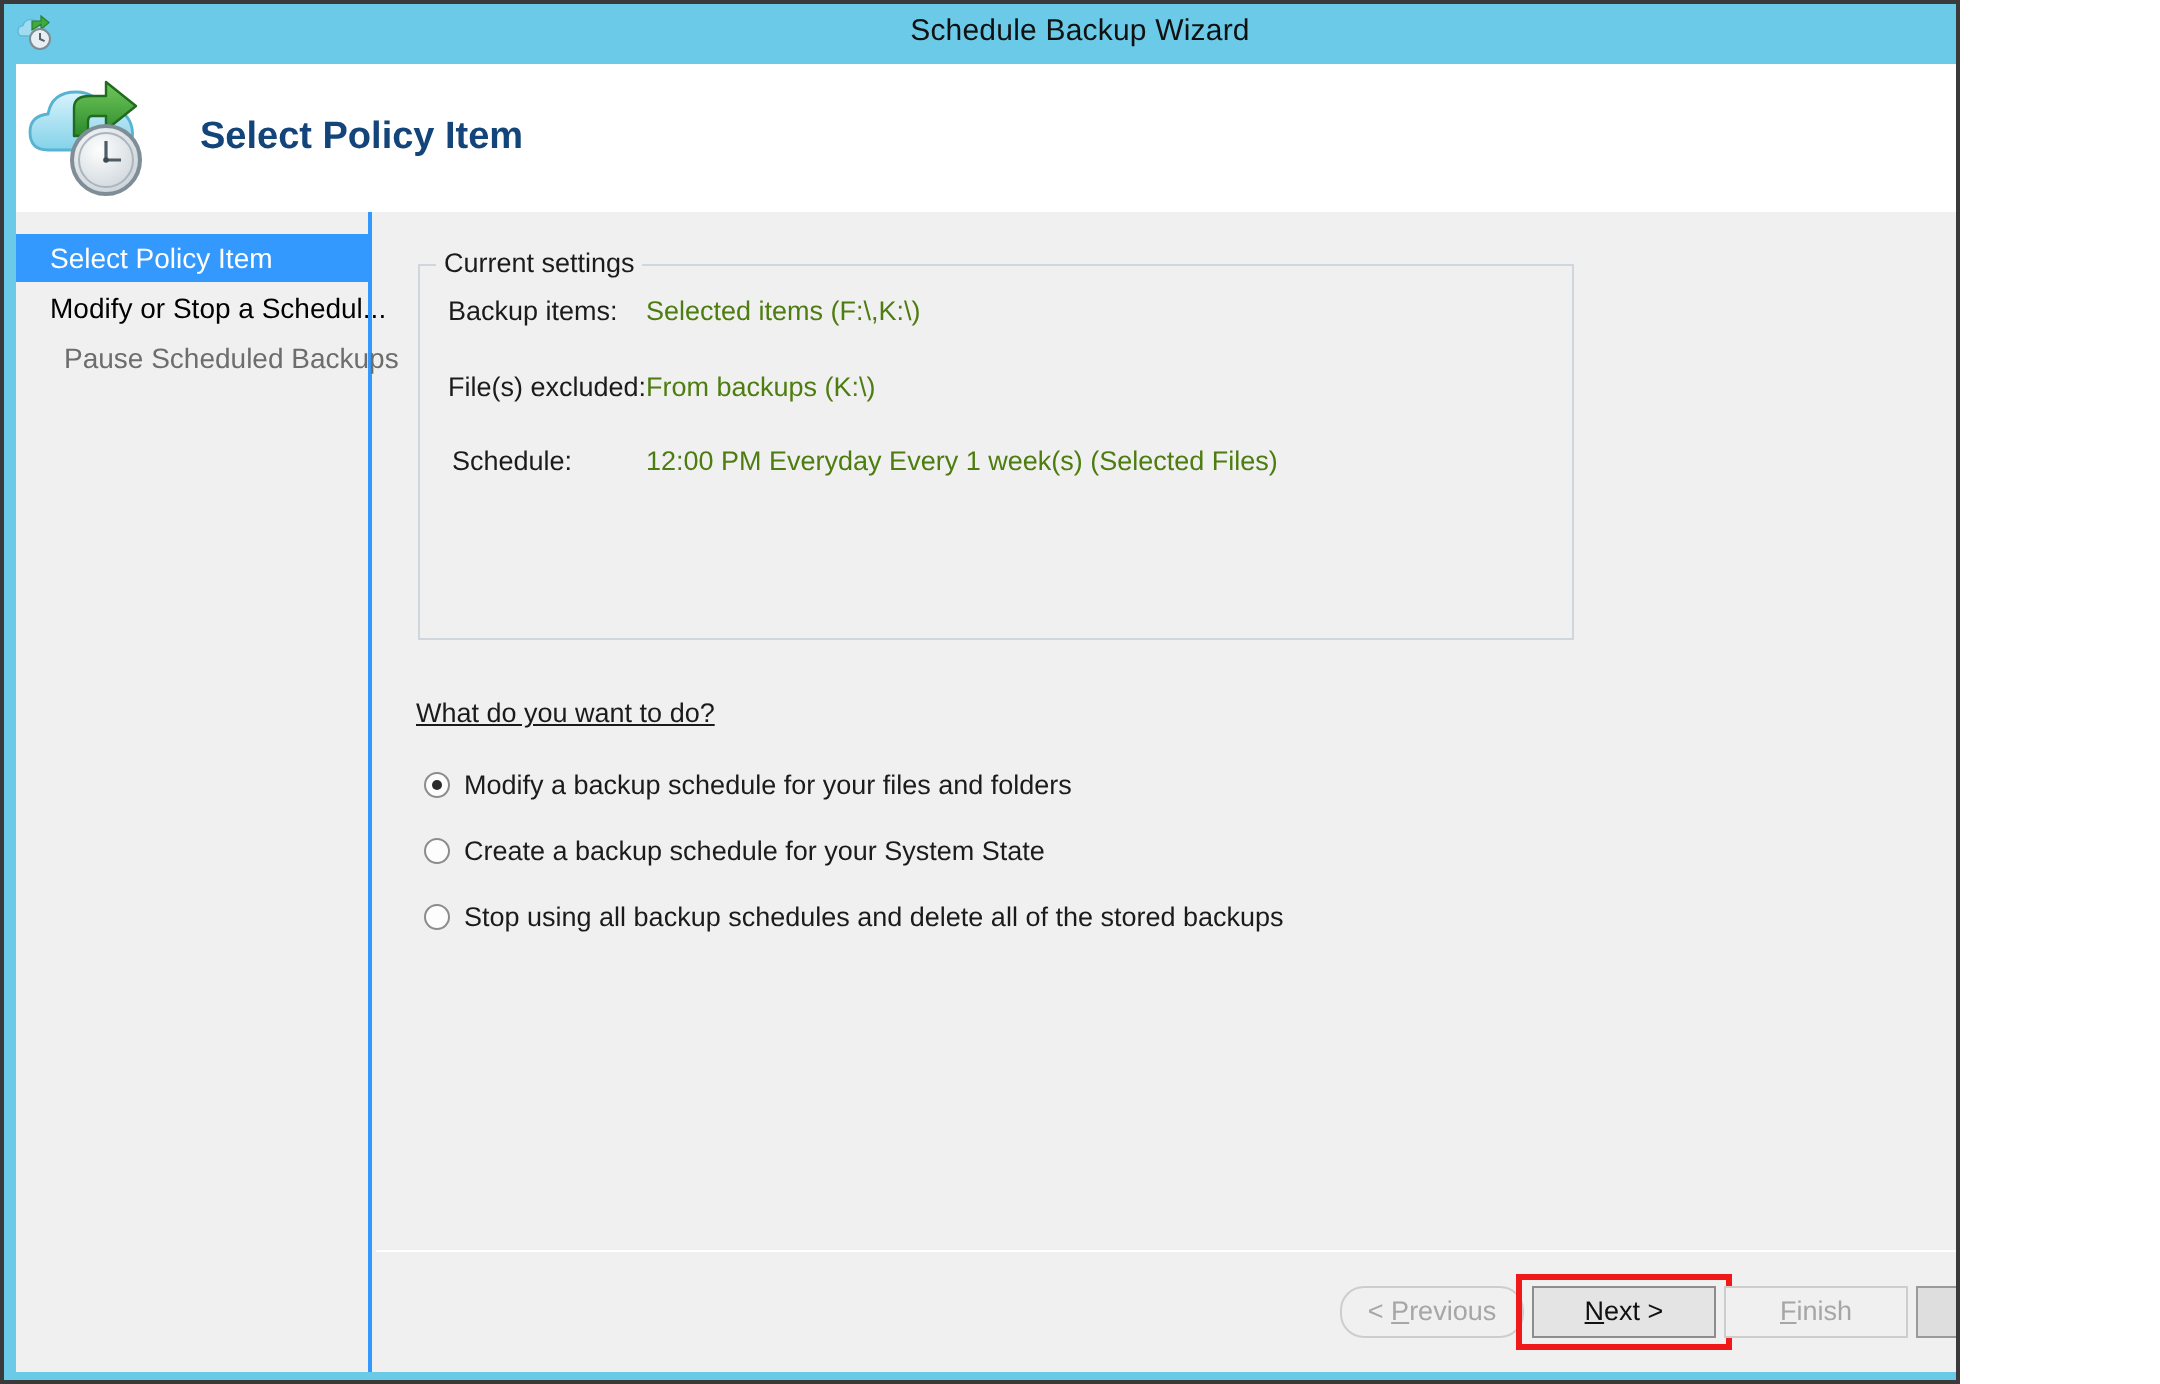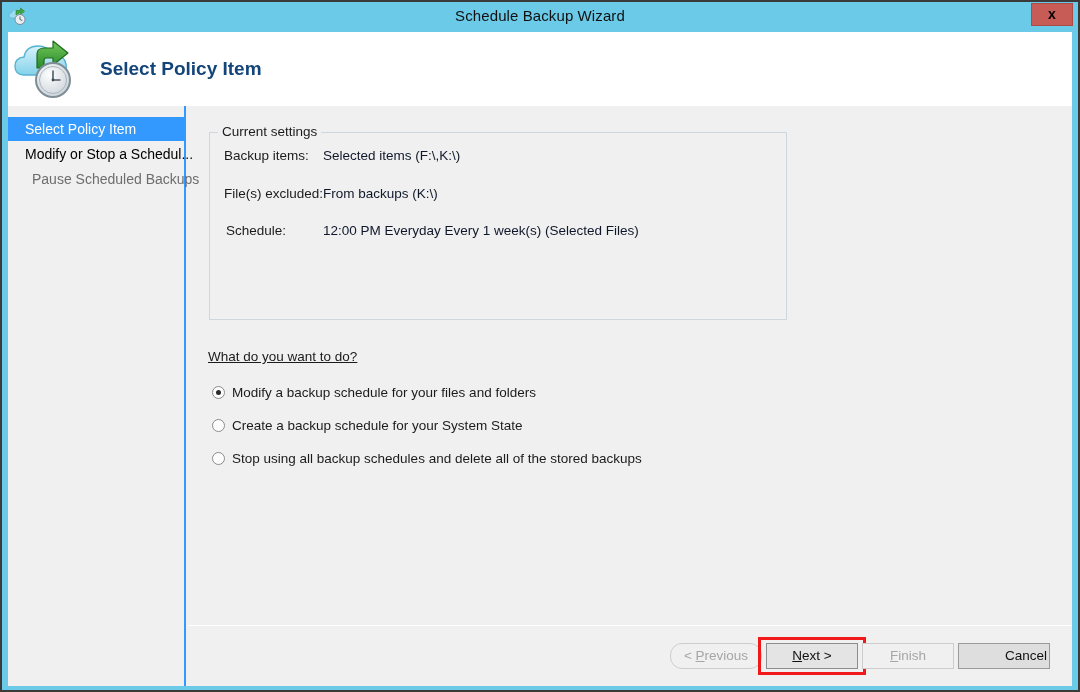--- a/index.html
+++ b/index.html
@@ -11,21 +11,21 @@
     width: 1080px;
     height: 692px;
     font-family: "Liberation Sans", sans-serif;
     -webkit-font-smoothing: antialiased;
   }
 
   
   .window {
     position: absolute;
     left: 0; top: 0;
-    width: 1080px;
+    width: 980px;
     height: 692px;
     box-sizing: border-box;
     background: #6bcae8;
     border-left: 2px solid #3a3a3a;
     border-top: 2px solid #3a3a3a;
     border-right: 2px solid #3a3a3a;
     border-bottom: 2px solid #3a3a3a;
     overflow: hidden;
   }
 
@@ -159,21 +159,21 @@
   .setting-label {
     position: absolute;
     font-size: 13.5px;
     color: #1b1b1b;
     white-space: nowrap;
   }
   .setting-value {
     position: absolute;
     left: 135px;
     font-size: 13.5px;
-    color: #0f172a;
+    color: #4d7c0f;
     white-space: nowrap;
   }
 
   
   .question {
     position: absolute;
     left: 20px; top: 243px;
     font-size: 13.5px;
     color: #1b1b1b;
     text-decoration: underline;

